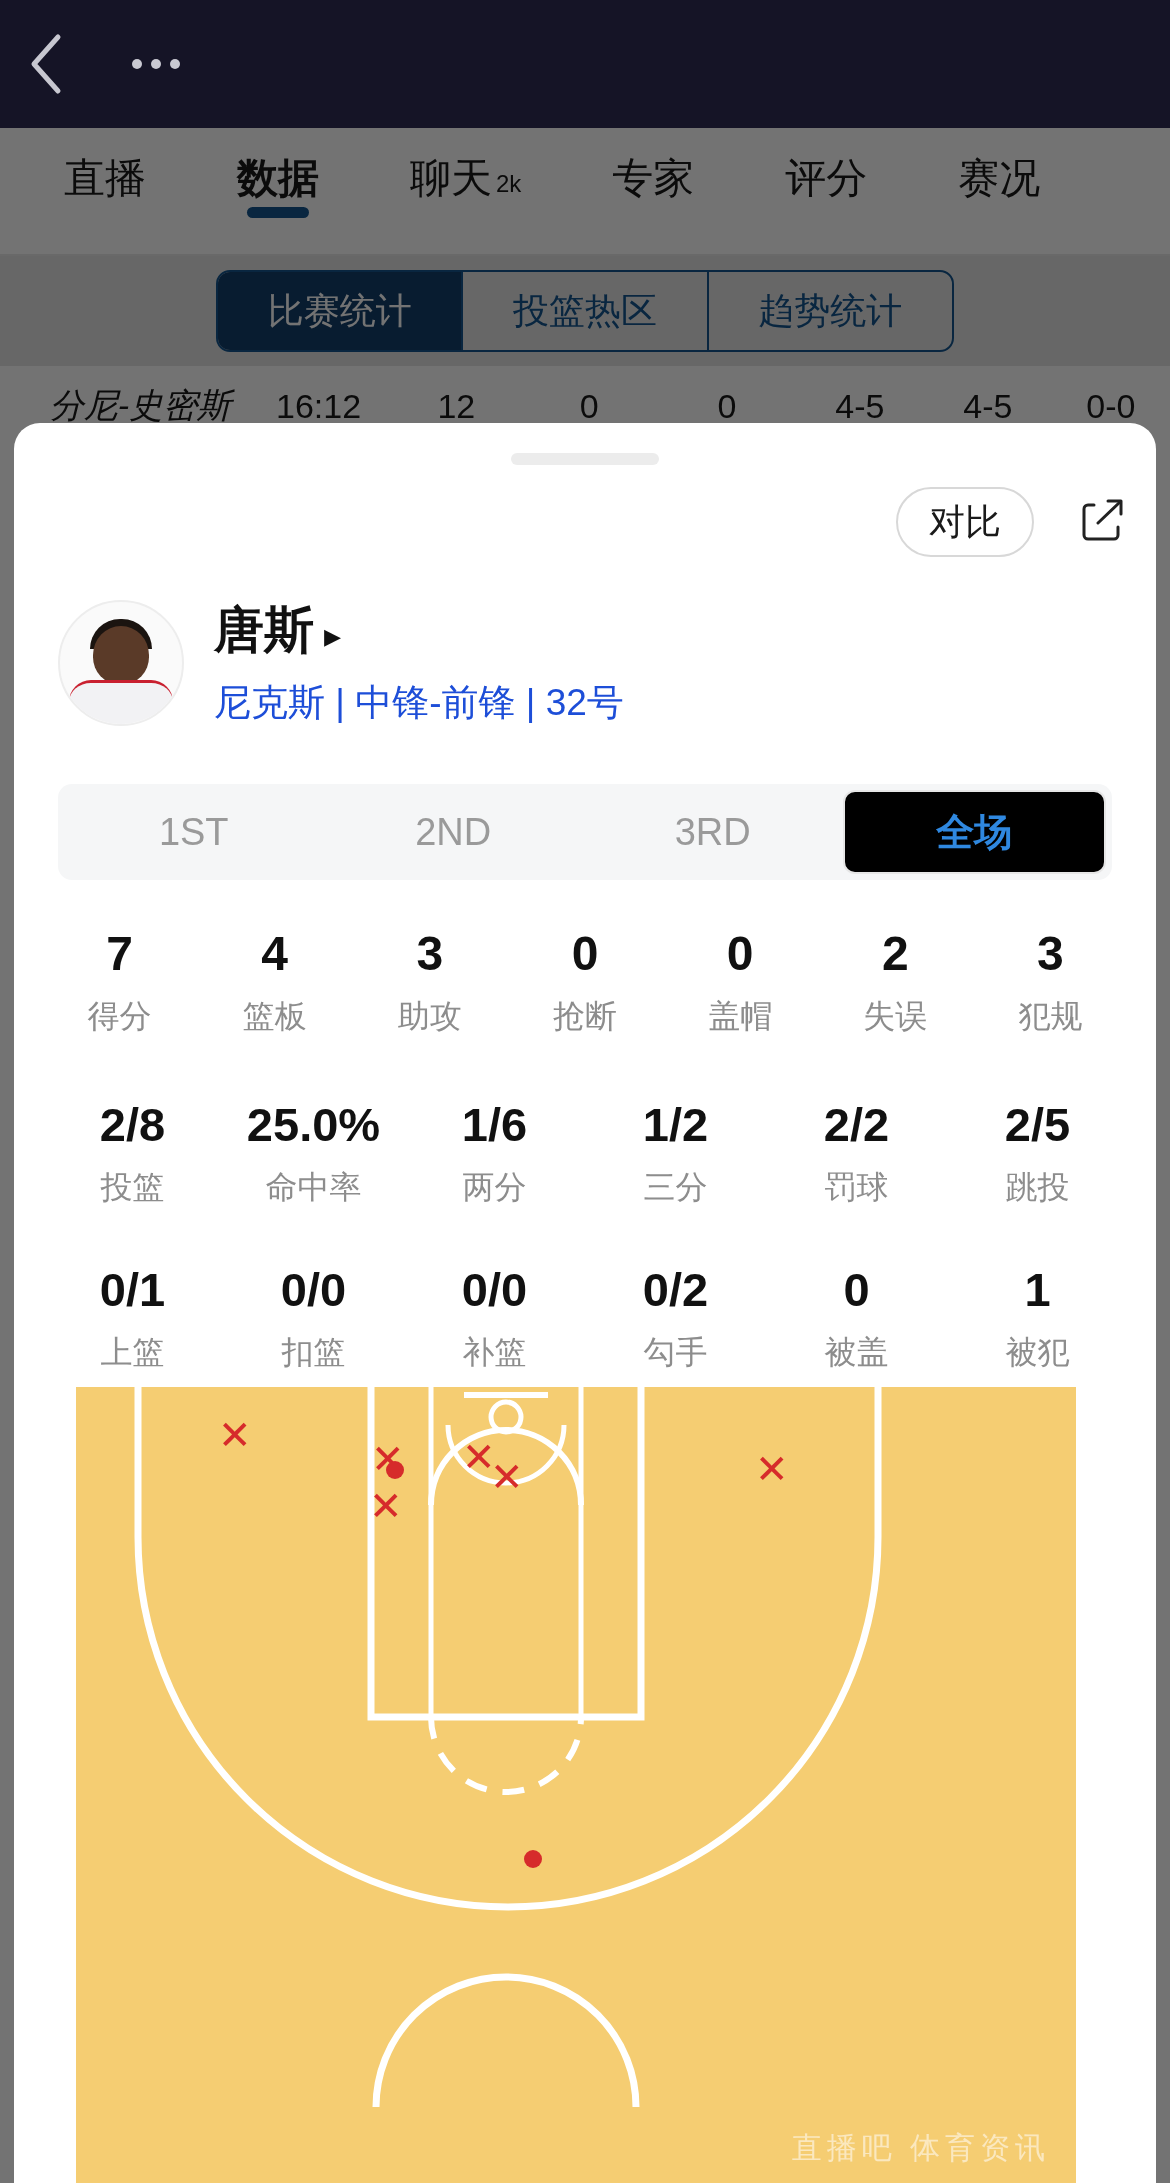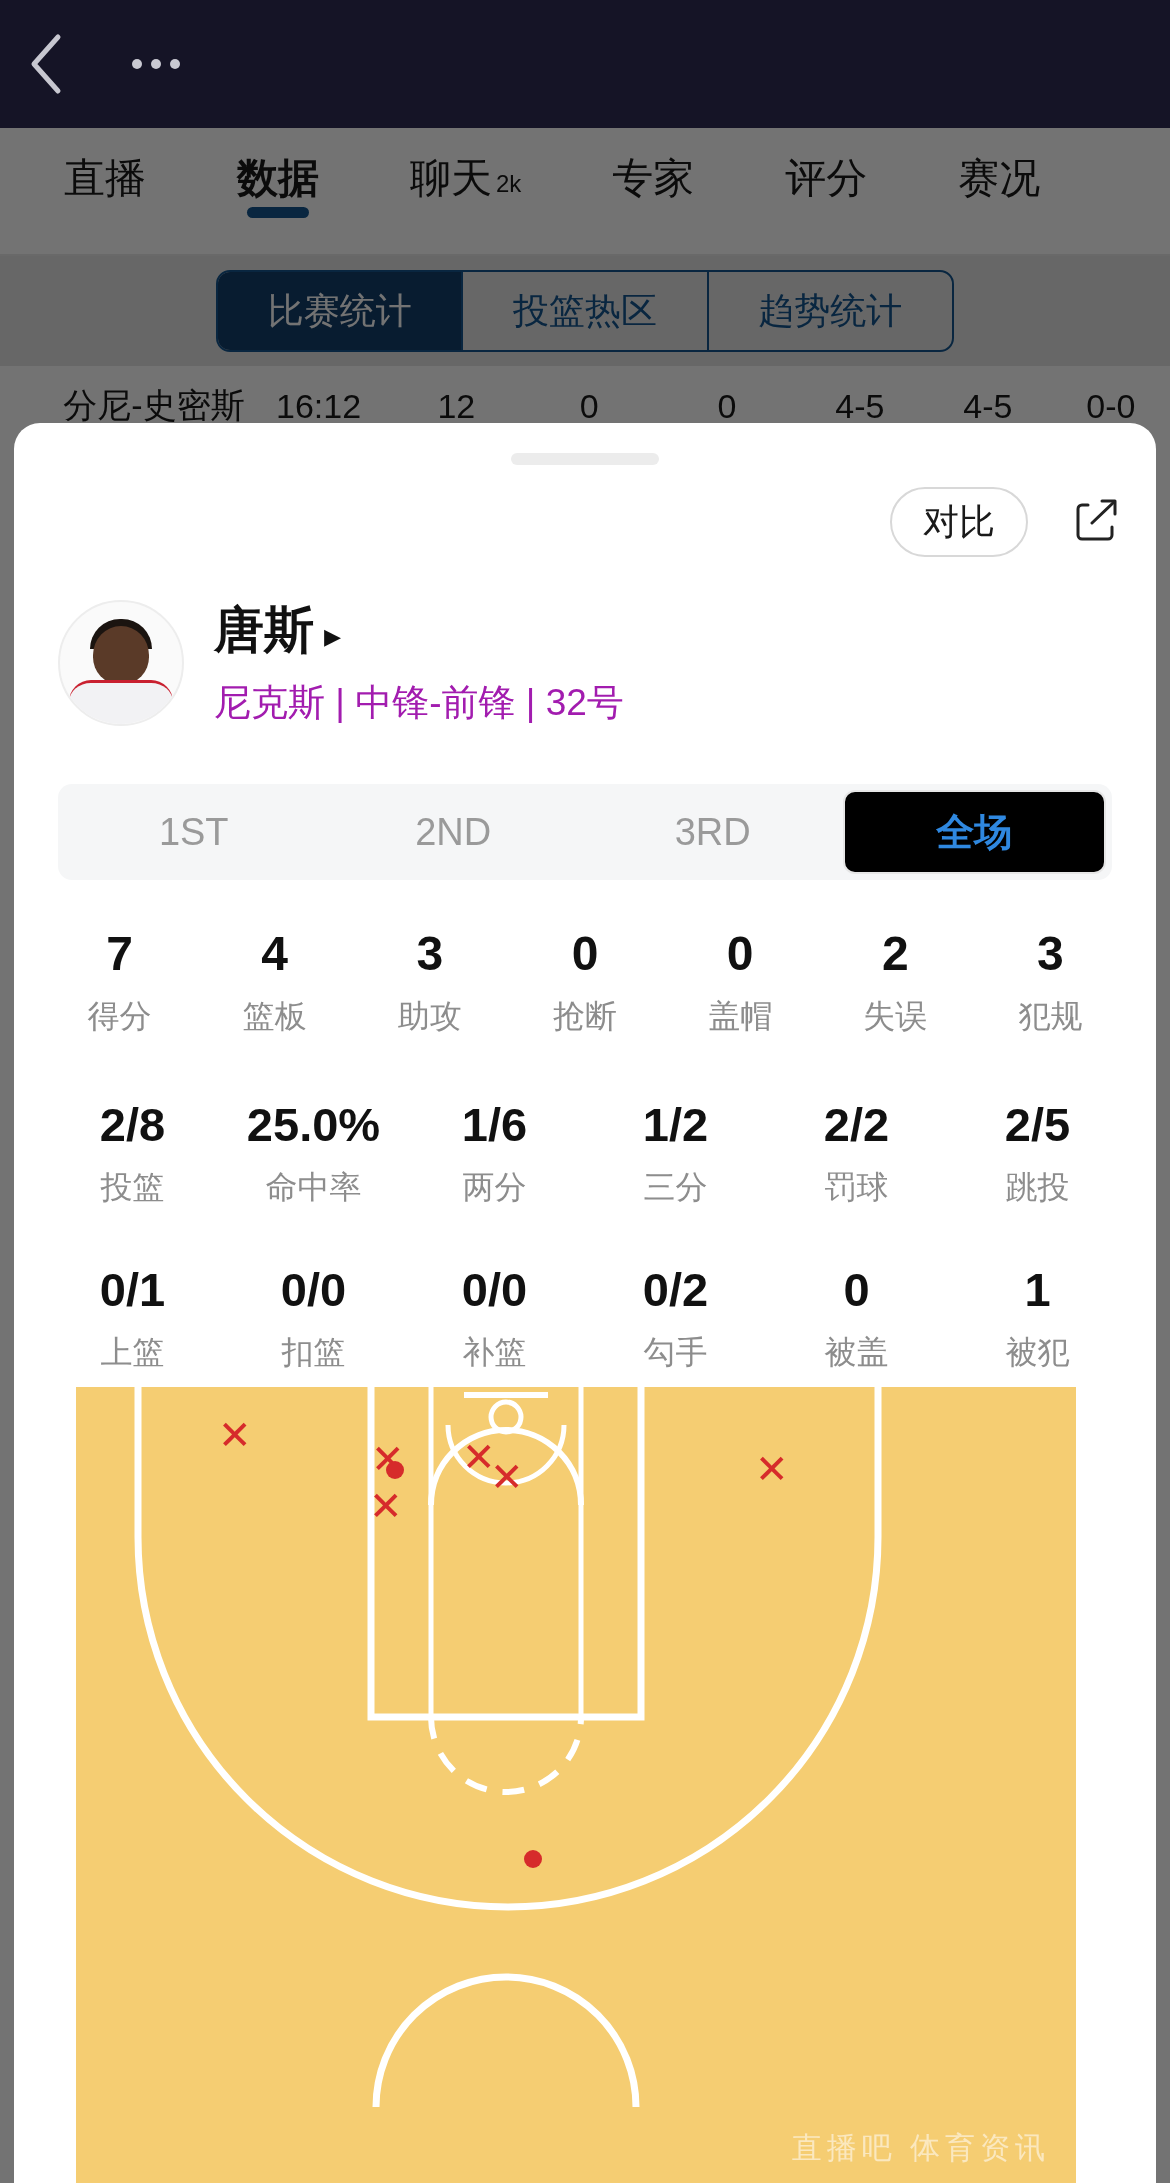--- a/index.html
+++ b/index.html
@@ -78,21 +78,21 @@
   }
   .seg:last-child { border-right:none; }
   .seg.active { background:#123f6b; color:#ffffff; }
 
   #bgtable {
     position:absolute; left:0; top:366px; width:1170px; height:80px;
     background:#ffffff; display:flex; align-items:center;
     font-size:34px; color:#1a1a1a;
   }
   #bgtable .c { text-align:center; }
-  #bgtable .c0 { width:248px; text-align:right; padding-left:36px; }
+  #bgtable .c0 { width:248px; text-align:center; padding-left:36px;font-style:italic; }
   #bgtable .c1 { width:150px; }
   #bgtable .c2 { width:130px; }
   #bgtable .c3 { width:140px; }
   #bgtable .c4 { width:140px; }
   #bgtable .c5 { width:130px; }
   #bgtable .c6 { width:130px; }
   #bgtable .c7 { width:120px; }
 
   
   #scrim {
@@ -106,21 +106,21 @@
     background:#ffffff; border-radius:26px 26px 0 0;
     overflow:hidden;
   }
   #grabber {
     width:148px; height:12px; border-radius:6px; background:#ececec;
     margin:30px auto 0;
   }
 
   #sheet-actions {
     display:flex; align-items:center; justify-content:flex-end; gap:34px;
-    padding:22px 24px 0 0;
+    padding:22px 18px 0 0;
   }
   #compare-btn {
     width:138px; height:70px; border-radius:35px;
     border:2px solid #d8d8d8; background:#ffffff;
     display:flex; align-items:center; justify-content:center;
     font-size:36px; color:#1a1a1a;
   }
   #share-btn {
     width:70px; height:70px; display:flex; align-items:center; justify-content:center;
   }
@@ -143,21 +143,21 @@
     width:62px; height:30px; border-radius:31px 31px 0 0; background:#1b1410;
   }
   #avatar .jersey {
     position:absolute; left:50%; bottom:0; transform:translateX(-50%);
     width:104px; height:44px; border-radius:22px 22px 0 0;
     background:#f2f2f4; border-top:3px solid #c9202f;
   }
   #player-text { display:flex; flex-direction:column; gap:14px; }
   #player-name-line { display:flex; align-items:center; gap:10px; }
   #player-name { font-size:50px; font-weight:bold; color:#111; }
-  #player-meta { font-size:37px; color:#a21caf; }
+  #player-meta { font-size:37px; color:#1d4ed8; }
 
   #period-tabs {
     margin:56px 44px 0; height:96px;
     background:#f5f6f7; border-radius:14px;
     display:flex; align-items:center; padding:6px;
   }
   .ptab {
     flex:1; height:84px; display:flex; align-items:center; justify-content:center;
     font-size:38px; color:#9a9a9a; border-radius:12px;
   }

